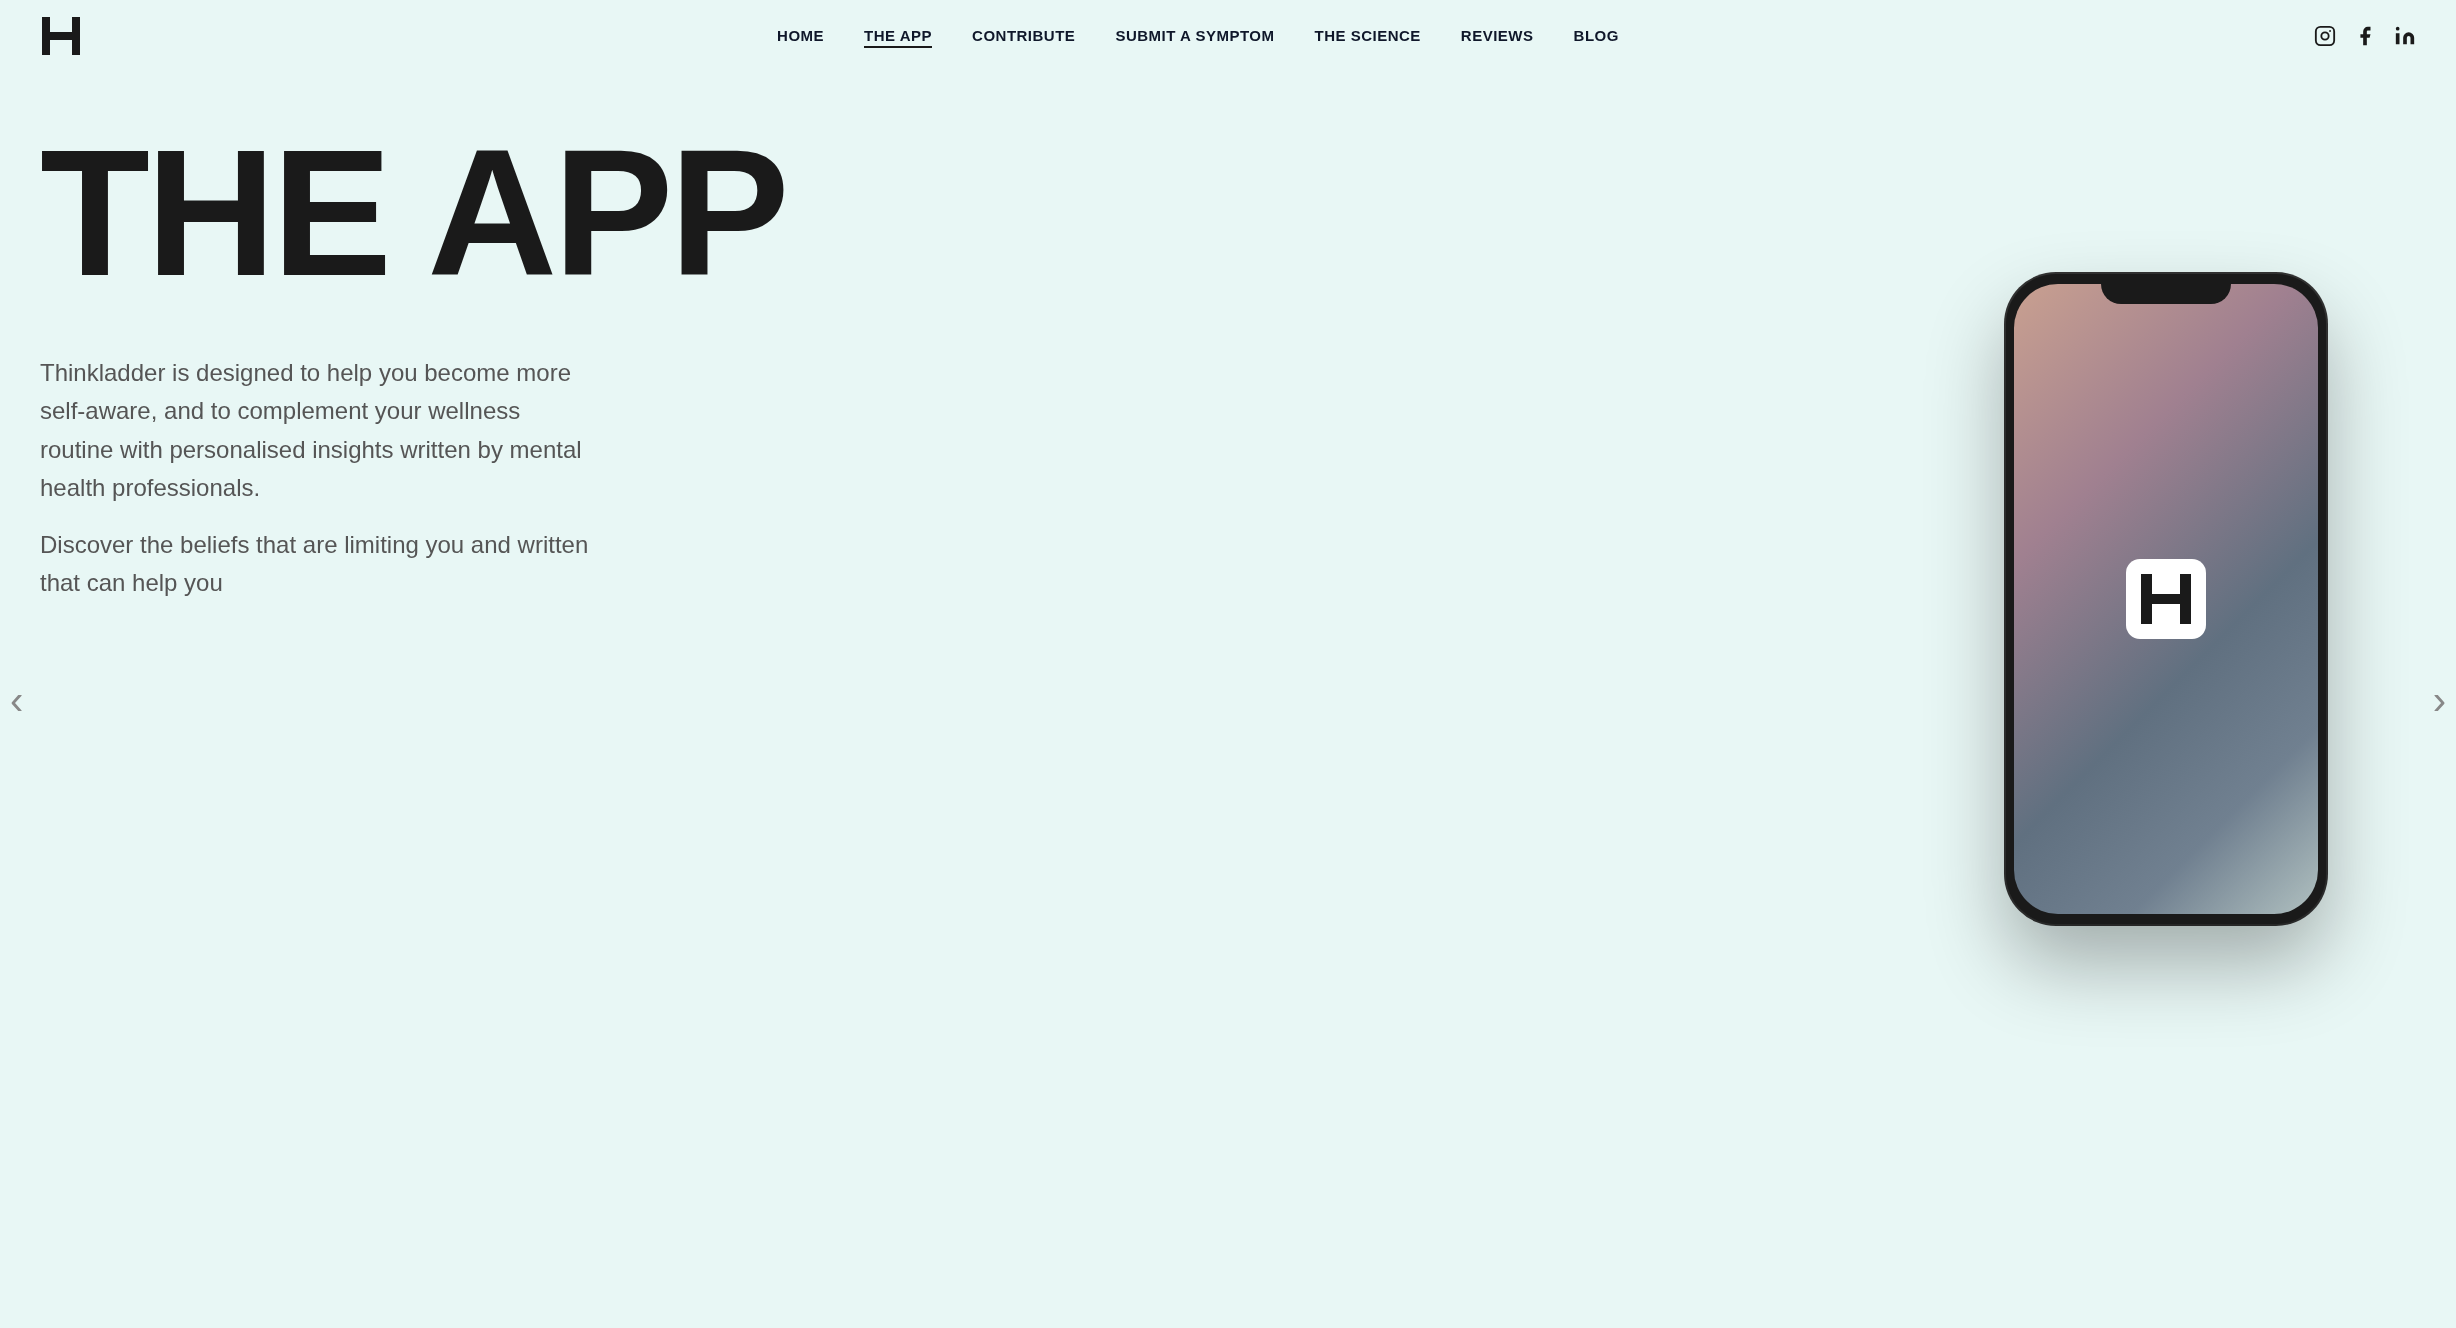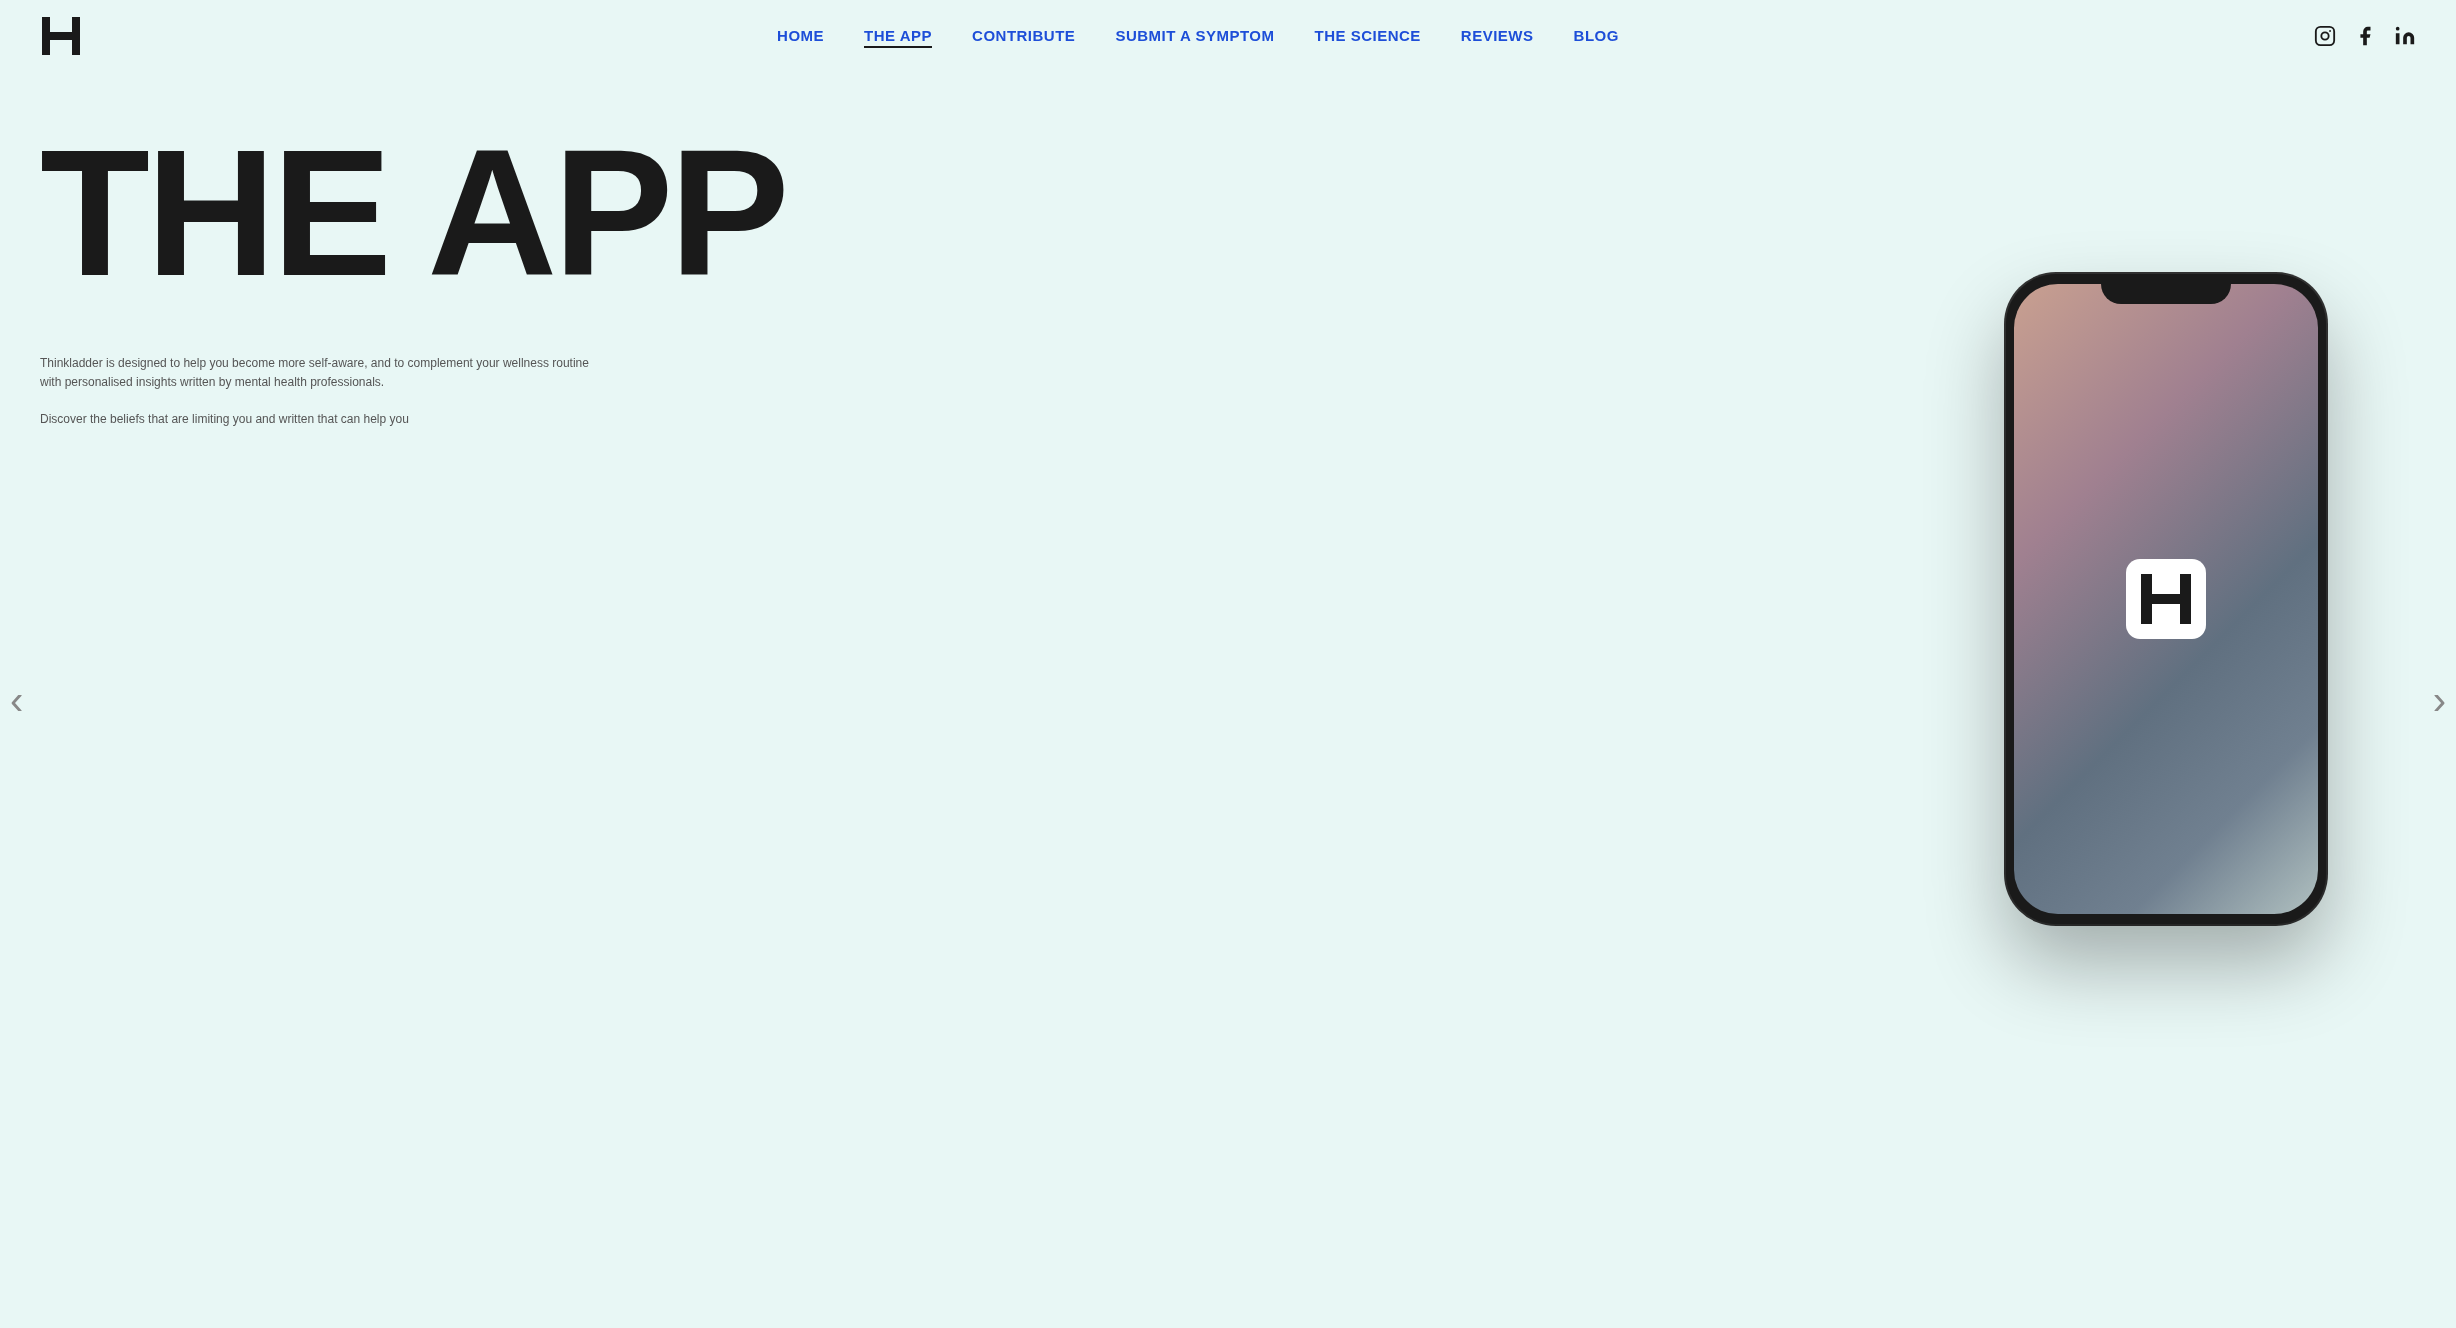--- a/index.html
+++ b/index.html
@@ -42,21 +42,21 @@
 
     .nav-links {
       display: flex;
       align-items: center;
       gap: 40px;
       list-style: none;
     }
 
     .nav-links li a {
       text-decoration: none;
-      color: #1d4ed8;
+      color: #0f172a;
       font-size: 15px;
       font-weight: 600;
       letter-spacing: 0.5px;
       text-transform: uppercase;
     }
 
     .nav-links li.active a {
       border-bottom: 2px solid #1a1a1a;
       padding-bottom: 2px;
     }
@@ -109,21 +109,21 @@
 
     .hero-subtitle {
       font-size: 52px;
       font-weight: 800;
       color: #1a1a1a;
       line-height: 1.1;
       margin-bottom: 30px;
     }
 
     .hero-description {
-      font-size: 12px;
+      font-size: 24px;
       color: #555;
       line-height: 1.6;
       margin-bottom: 18px;
       max-width: 560px;
     }
 
     
     .phone-container {
       position: absolute;
       right: 60px;

